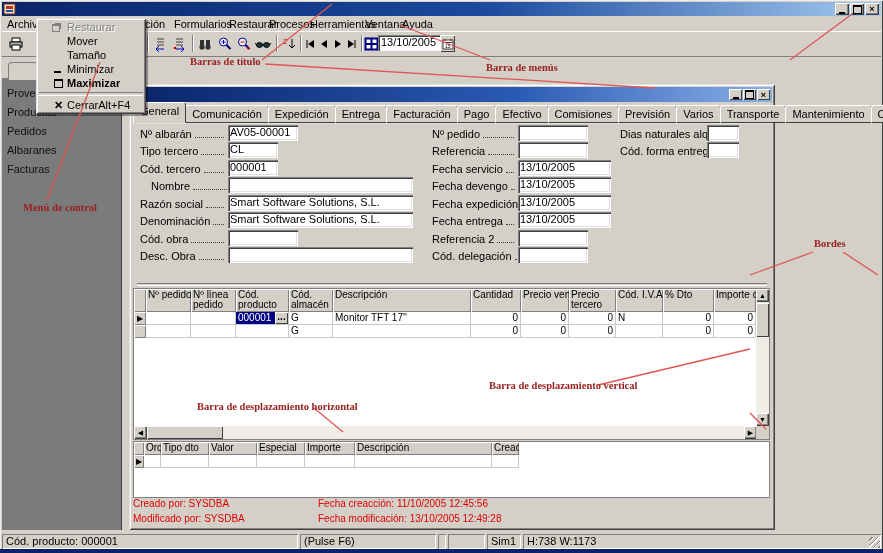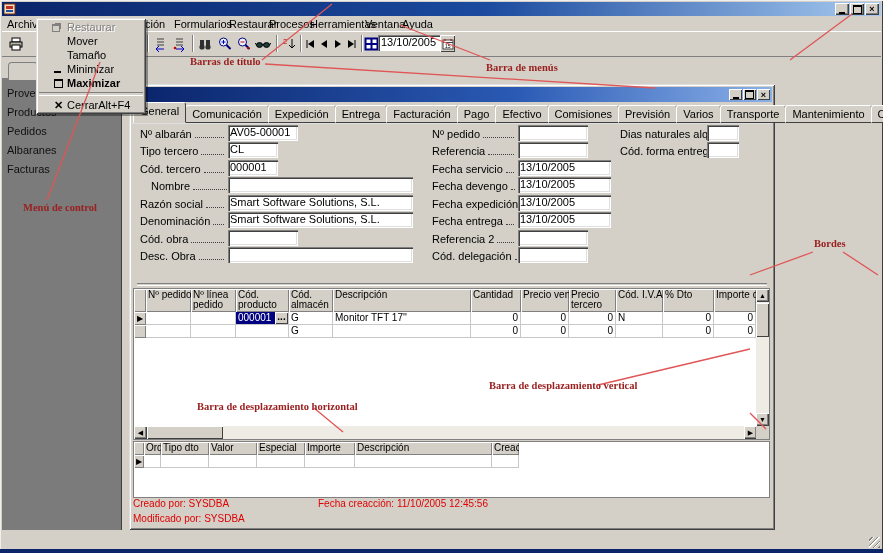--- a/index.html
+++ b/index.html
@@ -447,20 +447,21 @@
         <span class="gc"></span>
         <span class="gc"></span>
         <span class="gc"></span>
       </div>
     </div>
 
     <div class="audit">
       <span style="left:0;top:2px">Creado por: SYSDBA</span>
       <span style="left:185px;top:2px">Fecha creacción: 11/10/2005 12:45:56</span>
       <span style="left:0;top:17px">Modificado por: SYSDBA</span>
+      <span style="left:185px;top:17px">Fecha modificación: 13/10/2005 12:49:28</span>
     </div>
   </div>
 
   <div class="popup">
     <div class="mi dis">
       <span class="mic">
           <i class="g-restore"></i>
         </span>
       <span>Restaurar</span>
     </div>
@@ -485,20 +486,28 @@
       <span>Maximizar</span>
     </div>
     <div class="msep"></div>
     <div class="mi">
       <span class="mic" style="font-weight:bold">✕</span>
       <span>Cerrar</span>
       <span class="sc">Alt+F4</span>
     </div>
   </div>
 
+  <div class="statusbar">
+    <span class="sp" style="width:296px">Cód. producto: 000001</span>
+    <span class="sp" style="width:136px">(Pulse F6)</span>
+    <span class="sp" style="width:8px"></span>
+    <span class="sp" style="width:37px"></span>
+    <span class="sp" style="width:34px">Sim1</span>
+    <span class="sp" style="flex:1">H:738 W:1173</span>
+  </div>
   <span class="grip"></span>
   <div class="bottomedge"></div>
 
   <svg class="annosvg" width="883" height="553" viewBox="0 0 883 553">
     <g stroke="#e05555" stroke-width="1.3" fill="none">
       <path d="M332 4 L262 60"></path>
       <path d="M265 64 L655 88"></path>
       <path d="M400 25 L490 60"></path>
       <path d="M852 14 L790 60"></path>
       <path d="M100 62 L47 200"></path>

